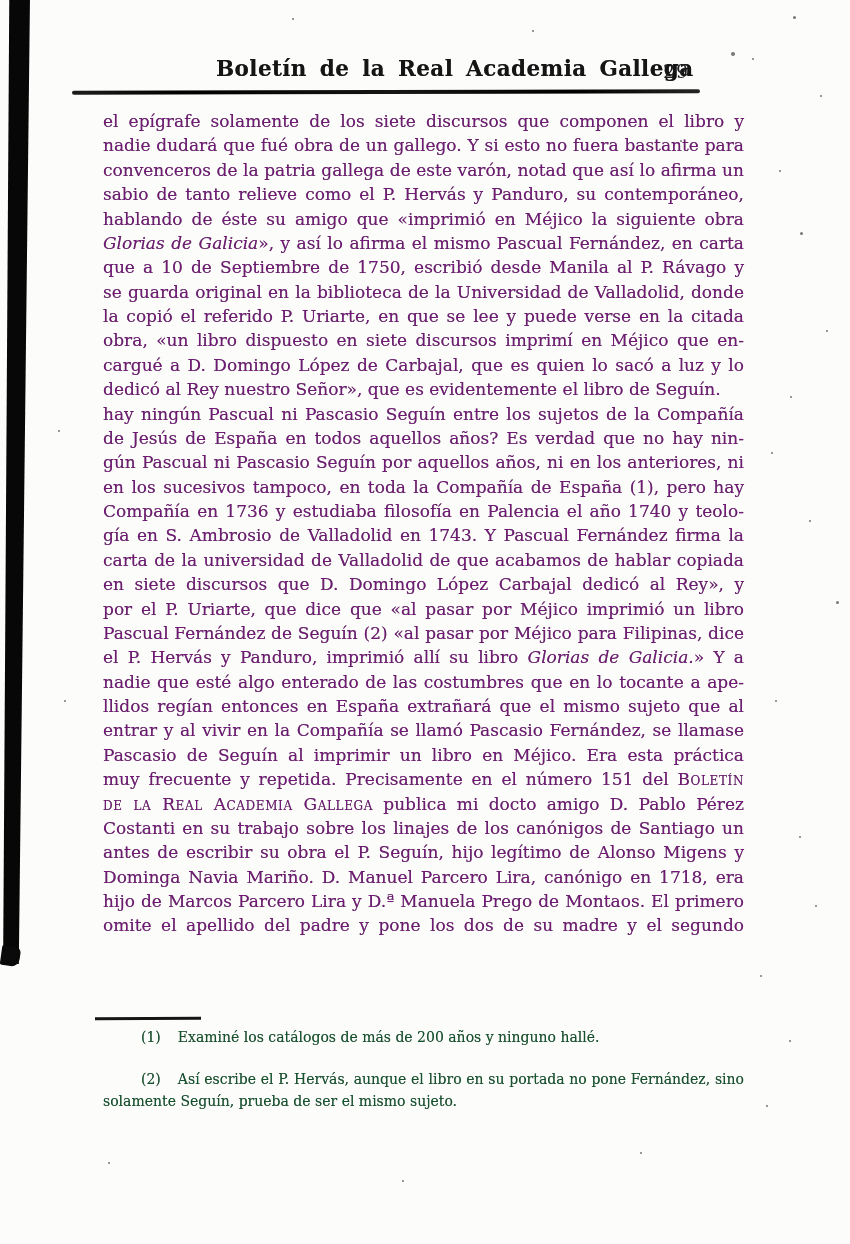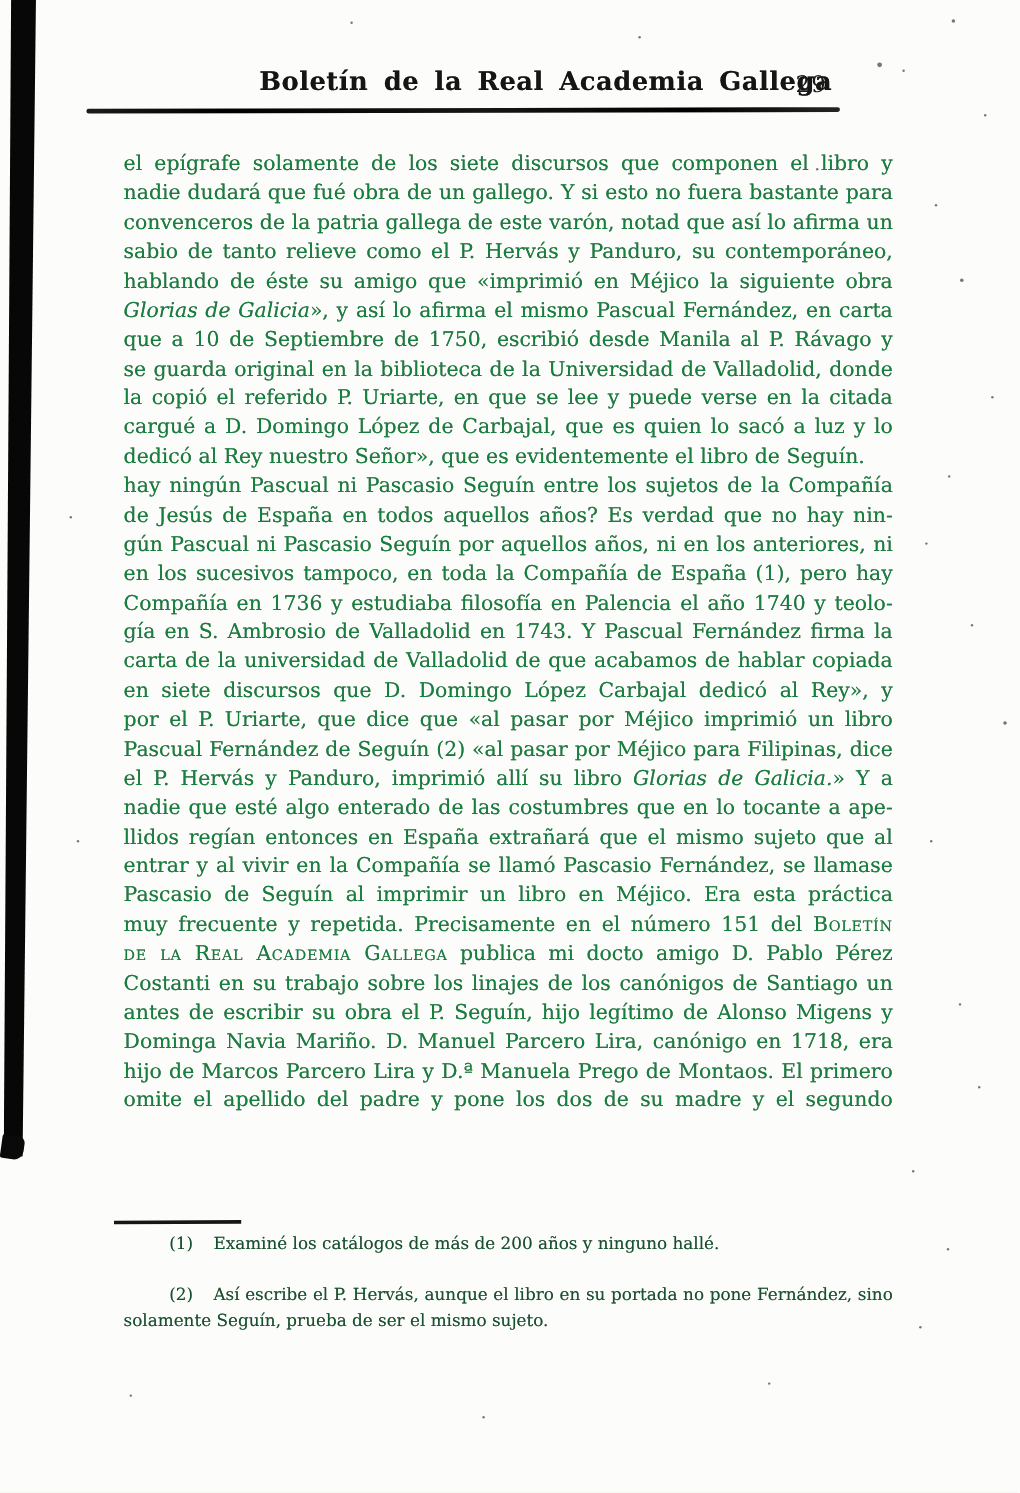--- a/index.html
+++ b/index.html
@@ -35,23 +35,22 @@
     font-size:19px;color:#1a1a1a;letter-spacing:1px;
   }
   .header-rule{
     position:absolute;left:72px;top:90px;width:628px;height:3.5px;
     background:linear-gradient(to right,#1c1c1c 0%,#000 18%,#161616 52%,#000 80%,#242424 100%);
     transform:rotate(-.12deg);border-radius:2px;
   }
   
   .page-body{
     position:absolute;left:103px;top:109px;width:641px;
-    font-size:17px;color:#15803d;
+    font-size:17px;color:#701a75;
     text-shadow:0 0 .45px rgba(10,10,10,.5);
-    margin-top:16px;
   }
   .line{height:24.38px;line-height:24.38px;white-space:nowrap;text-align:justify;}
   .line.j{white-space:normal;text-align:justify;text-align-last:justify;}
   .line.ind{padding-left:30px;}
   .line span.i{font-style:italic;}
   .line span.sc{font-variant:small-caps;letter-spacing:.6px;}
   
   .footnote-rule{
     position:absolute;left:95px;top:1017px;width:106px;height:3px;
     background:#161616;transform:rotate(-.3deg);
@@ -83,20 +82,21 @@
   <div class="page-body">
       <div class="line j"><span>el epígrafe solamente de los siete discursos que componen el libro y</span></div>
       <div class="line j"><span>nadie dudará que fué obra de un gallego. Y si esto no fuera bastante para</span></div>
       <div class="line j"><span>convenceros de la patria gallega de este varón, notad que así lo afirma un</span></div>
       <div class="line j"><span>sabio de tanto relieve como el P. Hervás y Panduro, su contemporáneo,</span></div>
       <div class="line j"><span>hablando de éste su amigo que «imprimió en Méjico la siguiente obra</span></div>
       <div class="line j"><span class="i">Glorias de Galicia</span><span>», y así lo afirma el mismo Pascual Fernández, en carta</span></div>
       <div class="line j"><span>que a 10 de Septiembre de 1750, escribió desde Manila al P. Rávago y</span></div>
       <div class="line j"><span>se guarda original en la biblioteca de la Universidad de Valladolid, donde</span></div>
       <div class="line j"><span>la copió el referido P. Uriarte, en que se lee y puede verse en la citada</span></div>
+      <div class="line j"><span>obra, «un libro dispuesto en siete discursos imprimí en Méjico que en-</span></div>
       <div class="line j"><span>cargué a D. Domingo López de Carbajal, que es quien lo sacó a luz y lo</span></div>
       <div class="line"><span>dedicó al Rey nuestro Señor», que es evidentemente el libro de Seguín.</span></div>
       <div class="line j"><span>hay ningún Pascual ni Pascasio Seguín entre los sujetos de la Compañía</span></div>
       <div class="line j"><span>de Jesús de España en todos aquellos años? Es verdad que no hay nin-</span></div>
       <div class="line j"><span>gún Pascual ni Pascasio Seguín por aquellos años, ni en los anteriores, ni</span></div>
       <div class="line j"><span>en los sucesivos tampoco, en toda la Compañía de España (1), pero hay</span></div>
       <div class="line j"><span>Compañía en 1736 y estudiaba filosofía en Palencia el año 1740 y teolo-</span></div>
       <div class="line j"><span>gía en S. Ambrosio de Valladolid en 1743. Y Pascual Fernández firma la</span></div>
       <div class="line j"><span>carta de la universidad de Valladolid de que acabamos de hablar copiada</span></div>
       <div class="line j"><span>en siete discursos que D. Domingo López Carbajal dedicó al Rey», y</span></div>

